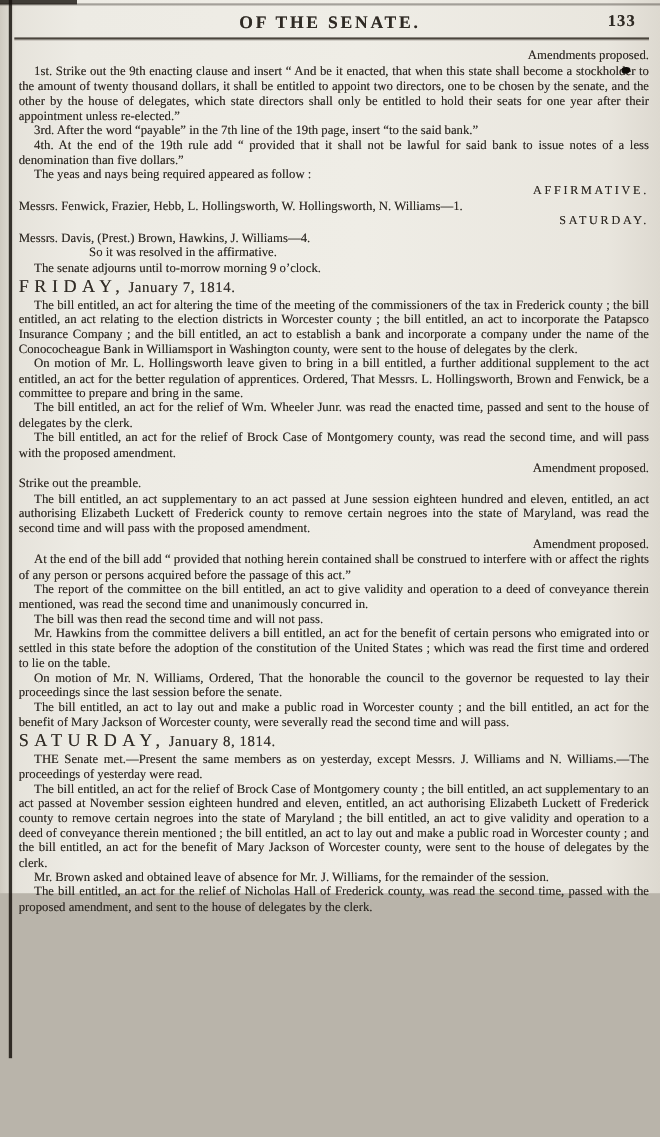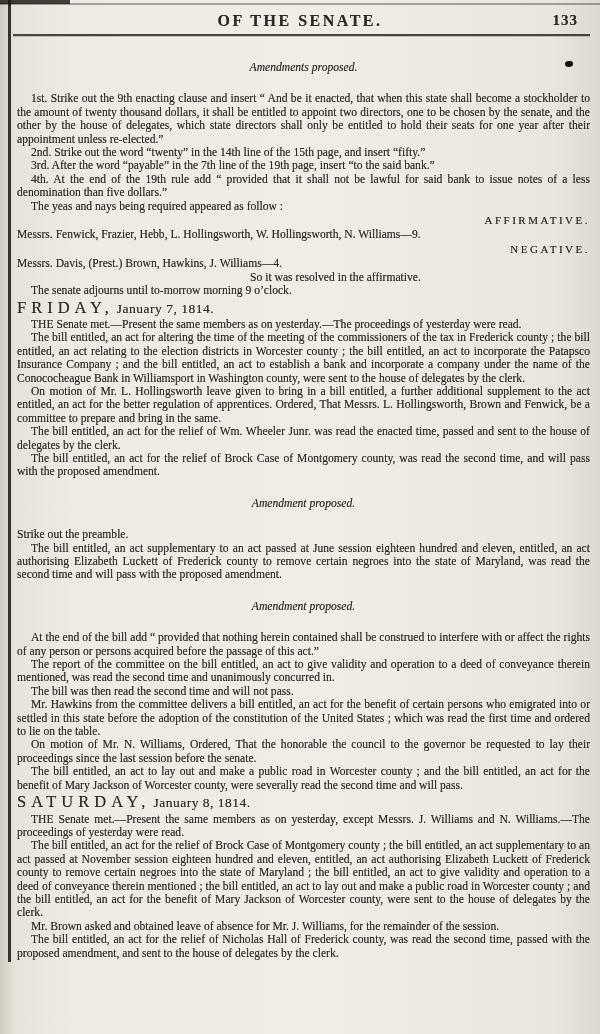--- a/index.html
+++ b/index.html
@@ -4,21 +4,21 @@
 <style>
   * { margin:0; padding:0; box-sizing:border-box; }
   html, body { width:600px; height:1034px; }
   body {
     font-family: "Liberation Serif", "DejaVu Serif", serif;
     background:#b9b4aa;
     overflow:hidden;
   }
   .page {
     position:relative;
-    width:600px; height:1034px;
+    width:600px; height:812px;
     background: linear-gradient(90deg,#cfcac0 0%, #e6e3db 2.5%, #edebe4 12%, #efede6 55%, #e9e6de 92%, #ddd9d0 100%);
     color:#2f2a24;
   }
   
   .scan-line-left { position:absolute; left:8px; top:0; width:3px; height:962px; background:#17130e; opacity:.85; }
   .scan-blob-topleft { position:absolute; left:0; top:0; width:70px; height:4px; background:#17130e; opacity:.8; }
   .scan-line-top { position:absolute; top:3px; left:0; width:100%; height:2px; background:rgba(25,20,14,.35); }
   .ink-blot { position:absolute; top:61px; right:27px; width:8px; height:6px; border-radius:55% 45% 60% 50%; background:#0e0b08; }
 
   .doc-header { position:relative; padding-top:12px; text-align:center; text-shadow:0 0 .5px rgba(47,42,36,.6); }
@@ -29,22 +29,22 @@
   .doc-body {
     padding:2px 10px 0 17px;
     font-size:11.6px;
     line-height:13.4px;
     text-align:justify;
     text-shadow:0 0 .5px rgba(47,42,36,.55);
   }
   .doc-body p { margin:0; }
   p.para   { text-indent:14px; }
   p.plain  { text-indent:0; }
-  p.indent2 { text-indent:64px; text-align:center; }
-  p.center-italic { text-align:center; font-style:italic; margin:18px 0; text-indent:0; }
+  p.indent2 { text-indent:64px; text-align:left; }
+  p.center-italic { text-align:right; margin:1px 0; text-indent:0; }
   p.caps   { text-align:right; letter-spacing:2.5px; font-size:11px; margin:1px 0; text-indent:0; }
   p.day    { margin:3px 0 2px 0; text-indent:0; white-space:nowrap; }
   .day-name { font-size:16.5px; letter-spacing:5px; }
   .day-date { font-size:13.5px; letter-spacing:.5px; }
 </style>
 </head>
 <body>
 
 <div class="page">
   <div class="scan-blob-topleft"></div>
@@ -54,32 +54,30 @@
 
   <header class="doc-header">
     <span class="running-title">OF THE SENATE.</span>
     <span class="page-number">133</span>
   </header>
   <div class="header-rule"></div>
 
   <main id="doc-body" class="doc-body">
       <p class="center-italic">Amendments proposed.</p>
       <p class="para">1st. Strike out the 9th enacting clause and insert “ And be it enacted, that when this state shall become a stockholder to the amount of twenty thousand dollars, it shall be entitled to appoint two directors, one to be chosen by the senate, and the other by the house of delegates, which state directors shall only be entitled to hold their seats for one year after their appointment unless re-elected.”</p>
-      <p class="para">2nd. Strike out the word “twenty” in the 14th line of the 15th page, and insert “fifty.”</p>
       <p class="para">3rd. After the word “payable” in the 7th line of the 19th page, insert “to the said bank.”</p>
       <p class="para">4th. At the end of the 19th rule add “ provided that it shall not be lawful for said bank to issue notes of a less denomination than five dollars.”</p>
       <p class="para">The yeas and nays being required appeared as follow :</p>
       <p class="caps">AFFIRMATIVE.</p>
-      <p class="plain">Messrs. Fenwick, Frazier, Hebb, L. Hollingsworth, W. Hollingsworth, N. Williams—9.</p>
-      <p class="caps">NEGATIVE.</p>
+      <p class="plain">Messrs. Fenwick, Frazier, Hebb, L. Hollingsworth, W. Hollingsworth, N. Williams—1.</p>
+      <p class="caps">SATURDAY.</p>
       <p class="plain">Messrs. Davis, (Prest.) Brown, Hawkins, J. Williams—4.</p>
       <p class="indent2">So it was resolved in the affirmative.</p>
       <p class="para">The senate adjourns until to-morrow morning 9 o’clock.</p>
       <p class="day"><span class="day-name">FRIDAY,</span> <span class="day-date"> January 7, 1814.</span></p>
-      <p class="para">THE Senate met.—Present the same members as on yesterday.—The proceedings of yesterday were read.</p>
       <p class="para">The bill entitled, an act for altering the time of the meeting of the commissioners of the tax in Frederick county ; the bill entitled, an act relating to the election districts in Worcester county ; the bill entitled, an act to incorporate the Patapsco Insurance Company ; and the bill entitled, an act to establish a bank and incorporate a company under the name of the Conococheague Bank in Williamsport in Washington county, were sent to the house of delegates by the clerk.</p>
       <p class="para">On motion of Mr. L. Hollingsworth leave given to bring in a bill entitled, a further additional supplement to the act entitled, an act for the better regulation of apprentices. Ordered, That Messrs. L. Hollingsworth, Brown and Fenwick, be a committee to prepare and bring in the same.</p>
       <p class="para">The bill entitled, an act for the relief of Wm. Wheeler Junr. was read the enacted time, passed and sent to the house of delegates by the clerk.</p>
       <p class="para">The bill entitled, an act for the relief of Brock Case of Montgomery county, was read the second time, and will pass with the proposed amendment.</p>
       <p class="center-italic">Amendment proposed.</p>
       <p class="plain">Strike out the preamble.</p>
       <p class="para">The bill entitled, an act supplementary to an act passed at June session eighteen hundred and eleven, entitled, an act authorising Elizabeth Luckett of Frederick county to remove certain negroes into the state of Maryland, was read the second time and will pass with the proposed amendment.</p>
       <p class="center-italic">Amendment proposed.</p>
       <p class="para">At the end of the bill add “ provided that nothing herein contained shall be construed to interfere with or affect the rights of any person or persons acquired before the passage of this act.”</p>
       <p class="para">The report of the committee on the bill entitled, an act to give validity and operation to a deed of conveyance therein mentioned, was read the second time and unanimously concurred in.</p>

